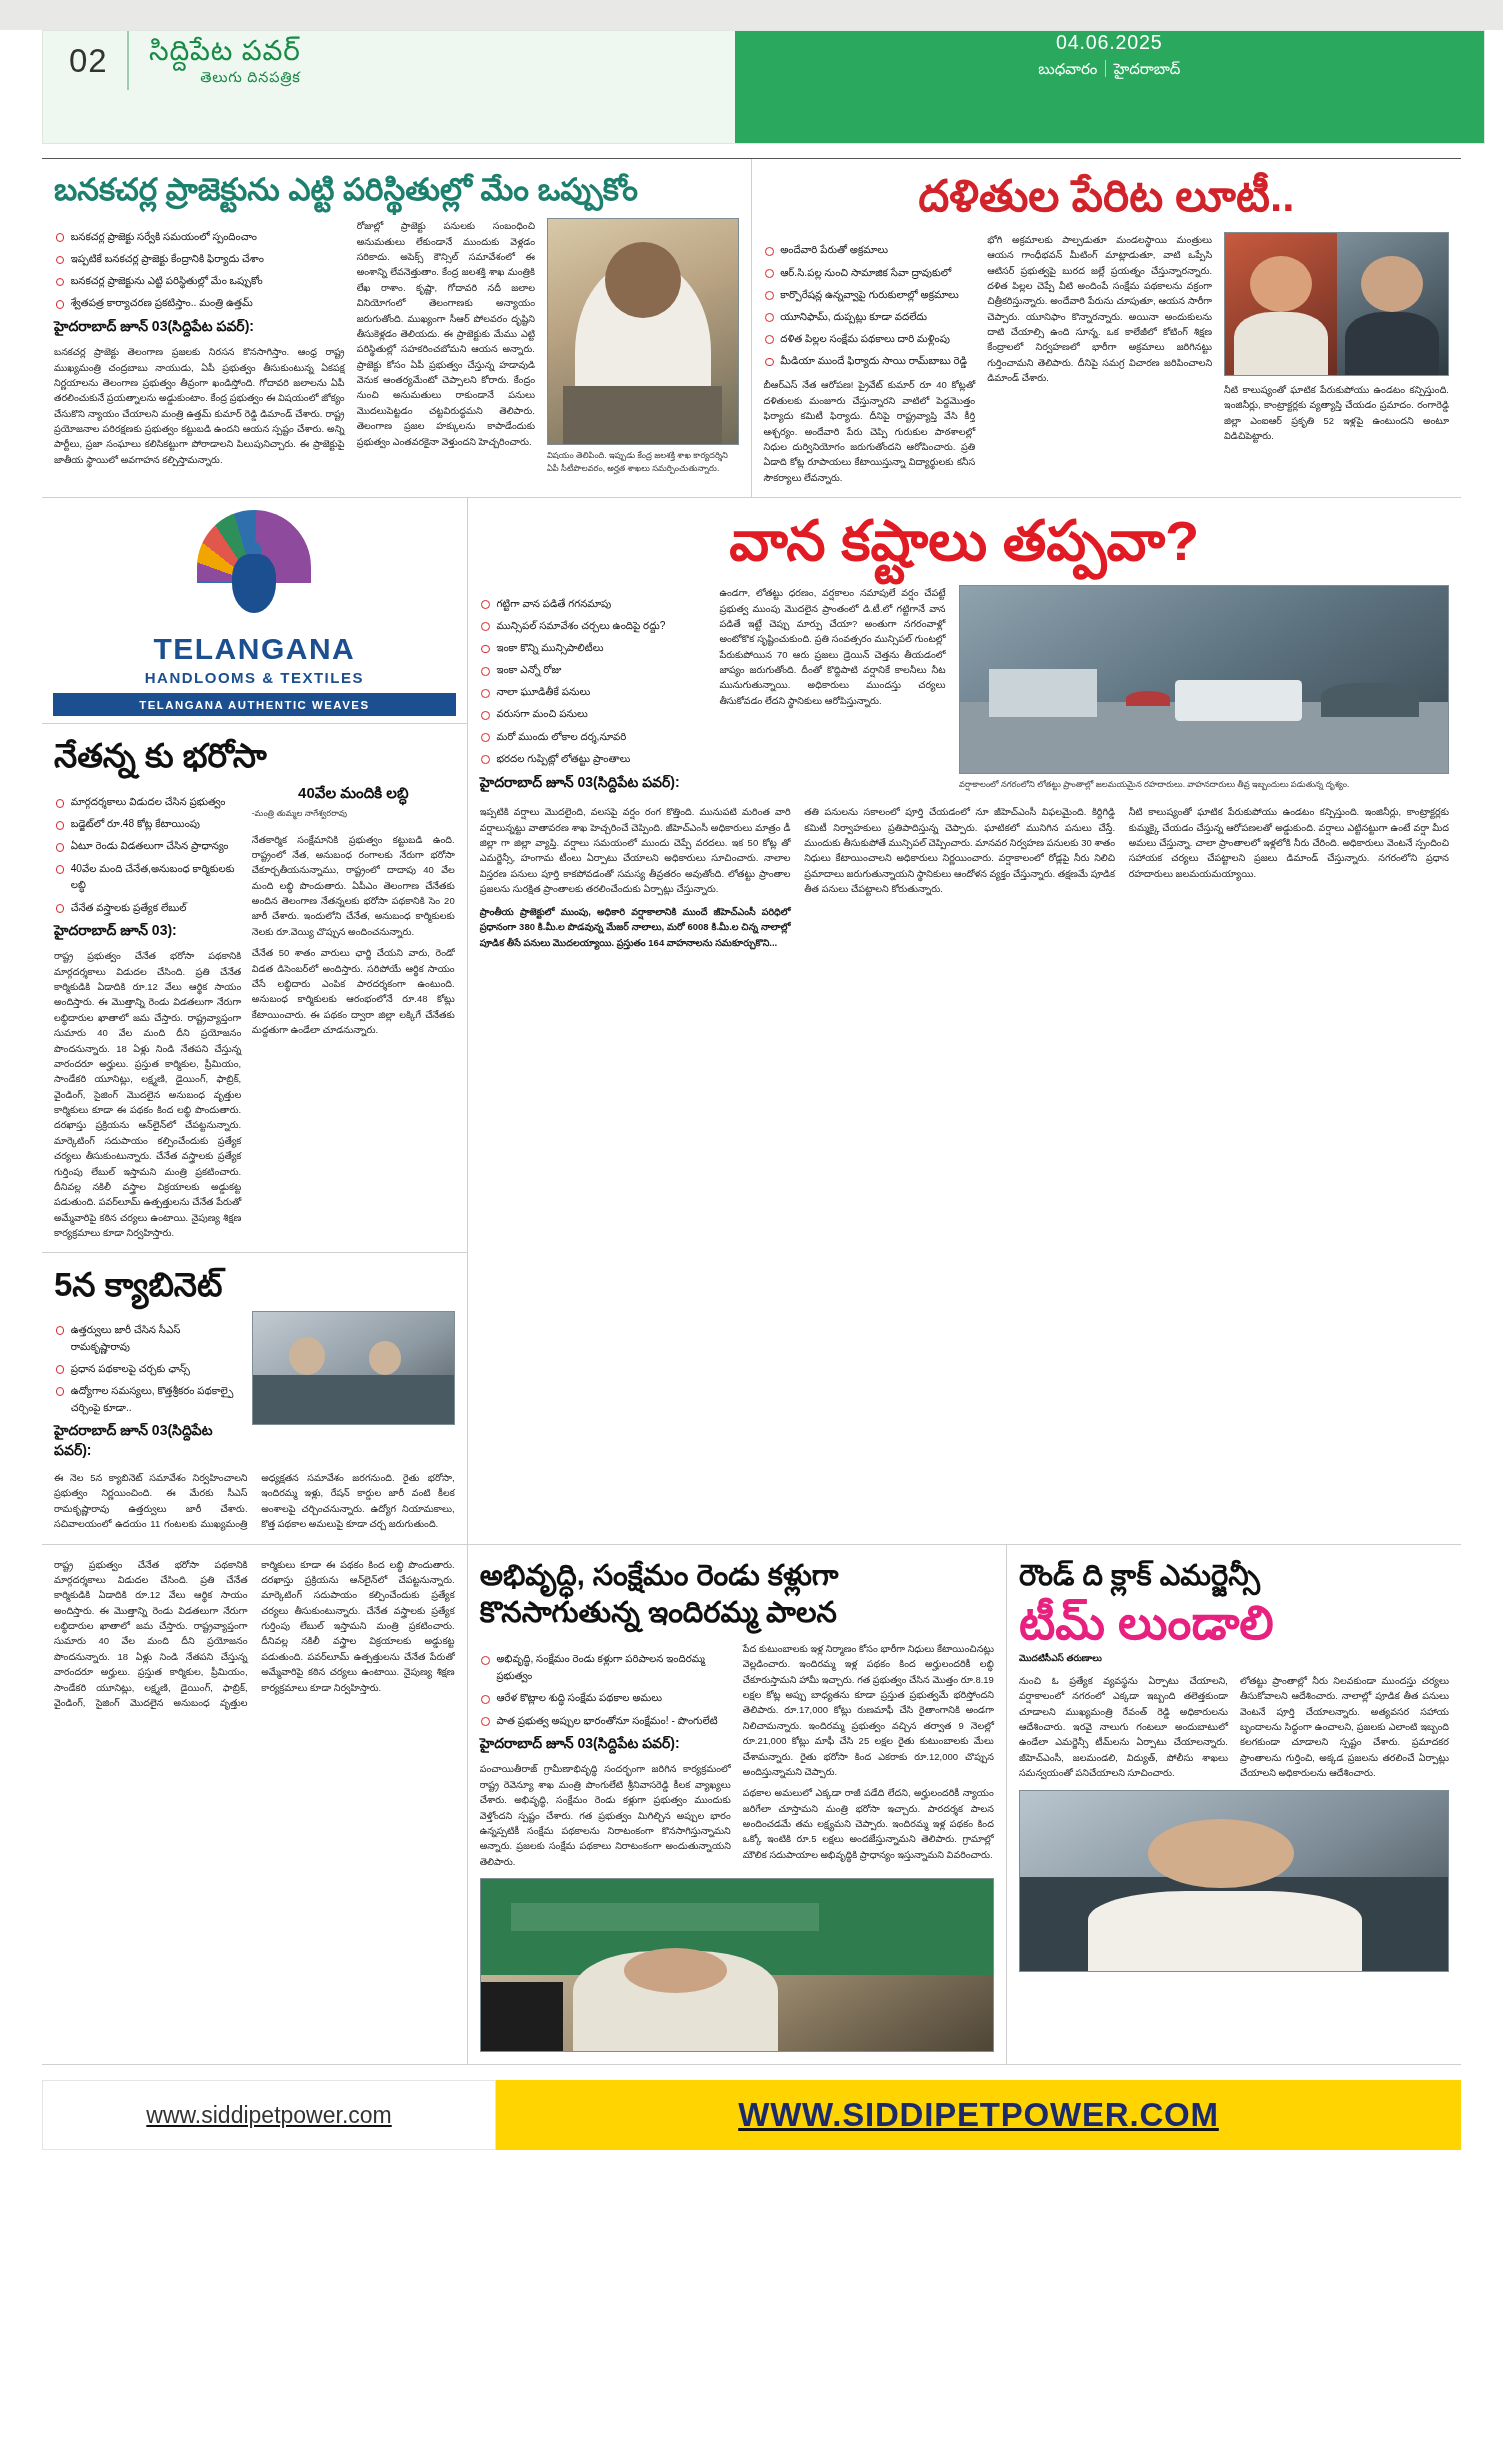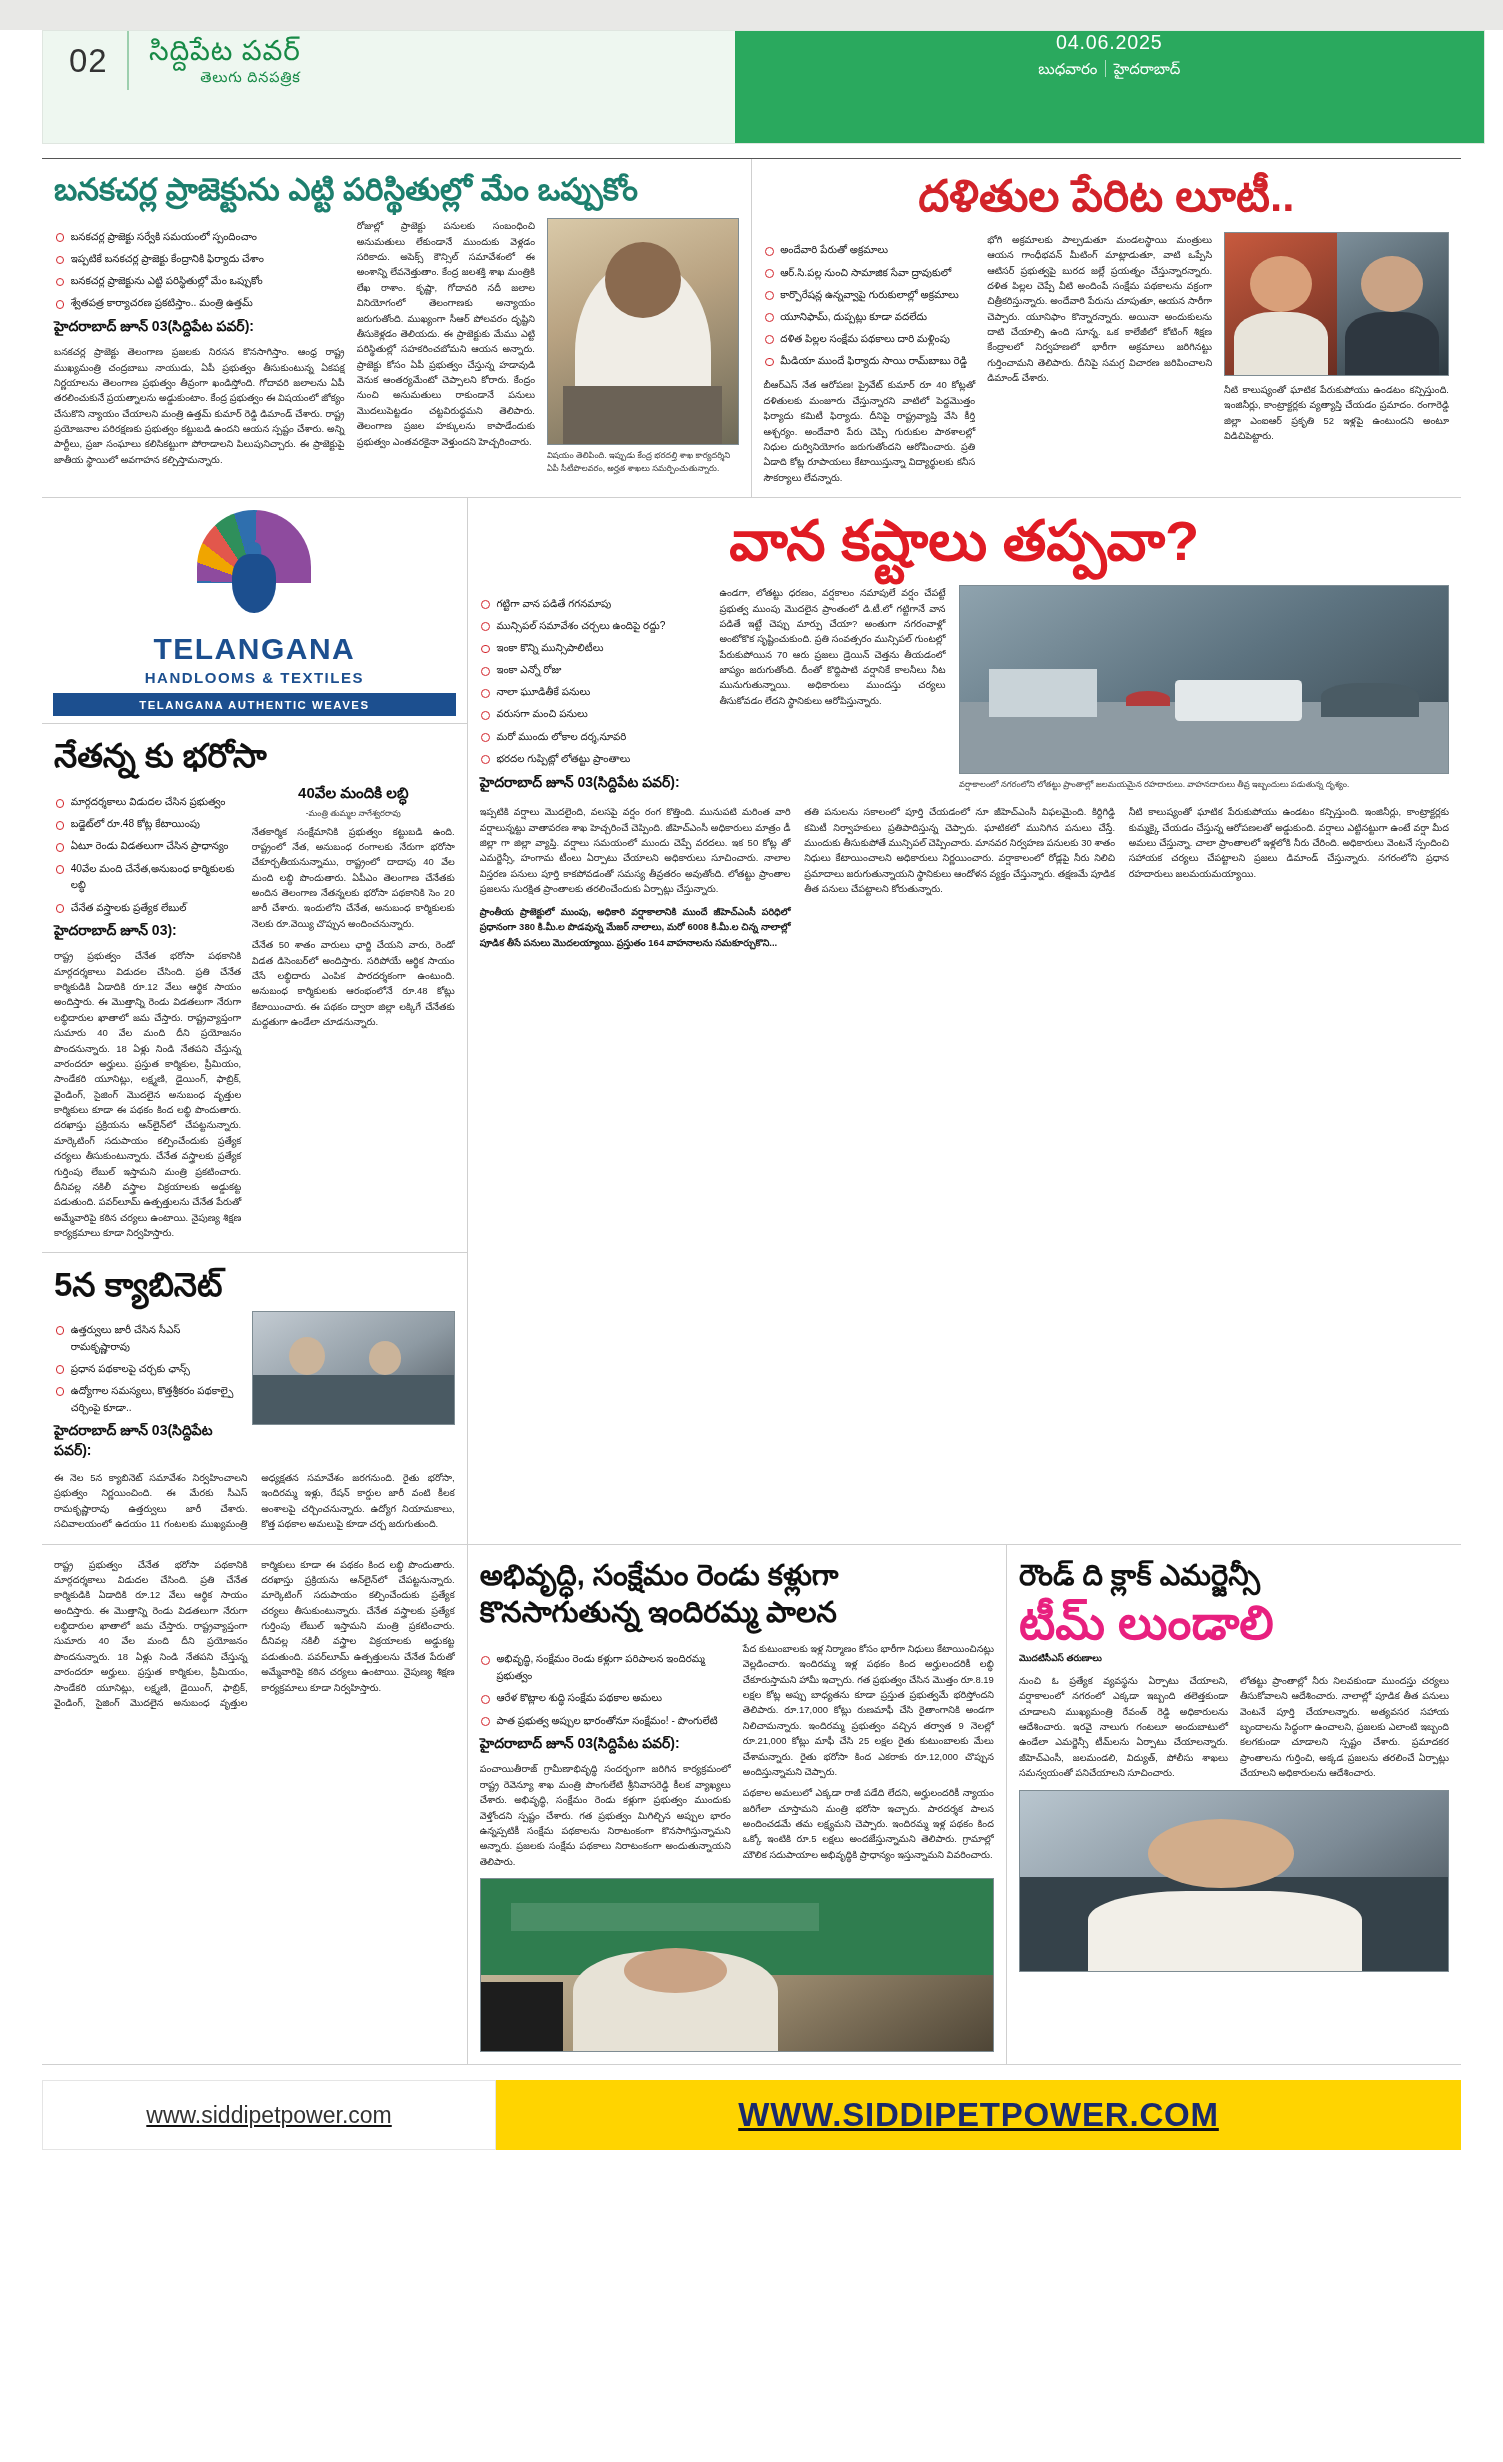--- a/index.html
+++ b/index.html
@@ -189,21 +189,21 @@
           </div>
           <div style="width:27%;">
             <div class="body-text">రోజుల్లో ప్రాజెక్టు పనులకు సంబంధించి అనుమతులు లేకుండానే ముందుకు వెళ్లడం సరికాదు. అపెక్స్ కౌన్సిల్ సమావేశంలో ఈ అంశాన్ని లేవనెత్తుతాం. కేంద్ర జలశక్తి శాఖ మంత్రికి లేఖ రాశాం. కృష్ణా, గోదావరి నదీ జలాల వినియోగంలో తెలంగాణకు అన్యాయం జరుగుతోంది. ముఖ్యంగా సీఆర్ పోలవరం దృష్టిని తీసుకెళ్లడం తెలియదు. ఈ ప్రాజెక్టుకు మేము ఎట్టి పరిస్థితుల్లో సహకరించబోమని ఆయన అన్నారు. ప్రాజెక్టు కోసం ఏపీ ప్రభుత్వం చేస్తున్న హడావుడి వెనుక ఆంతర్యమేంటో చెప్పాలని కోరారు. కేంద్రం నుంచి అనుమతులు రాకుండానే పనులు మొదలుపెట్టడం చట్టవిరుద్ధమని తెలిపారు. తెలంగాణ ప్రజల హక్కులను కాపాడేందుకు ప్రభుత్వం ఎంతవరకైనా వెళ్తుందని హెచ్చరించారు.</div>
           </div>
           <div style="width:29%;">
             <div class="photo ph1" style="height:227px;">
               <div style="position:absolute;left:14%;top:18%;width:72%;height:82%;background:#f0ede6;border-radius:50% 50% 0 0;"></div>
               <div style="position:absolute;left:30%;top:10%;width:40%;height:34%;background:#8a6a4f;border-radius:50%;"></div>
               <div style="position:absolute;left:8%;bottom:0;width:84%;height:26%;background:#6b6256;"></div>
             </div>
-            <div class="cap">విషయం తెలిపింది. ఇప్పుడు కేంద్ర భరదల్తి శాఖ కార్యదర్శిని ఏపీ సీటీపొలవరం, అర్హత శాఖలు సమర్పించుతున్నారు.</div>
+            <div class="cap">విషయం తెలిపింది. ఇప్పుడు కేంద్ర జలశక్తి శాఖ కార్యదర్శిని ఏపీ సీటీపొలవరం, అర్హత శాఖలు సమర్పించుతున్నారు.</div>
           </div>
         </div>
       </div>
 
       <div style="width:50%;" class="pad">
         <div class="hl-red">దళితుల పేరిట లూటీ..</div>
         <div style="display:flex; gap:12px; margin-top:10.6px;">
           <div style="width:32%;">
             <ul class="bullets">
               <li>అందేవారి పేరుతో అక్రమాలు</li>
@@ -259,21 +259,21 @@
                 <li>బడ్జెట్‌లో రూ.48 కోట్ల కేటాయింపు</li>
                 <li>ఏటూ రెండు విడతలుగా చేసిన ప్రాధాన్యం</li>
                 <li>40వేల మంది చేనేత,అనుబంధ కార్మికులకు లబ్ధి</li>
                 <li>చేనేత వస్త్రాలకు ప్రత్యేక లేబుల్</li>
               </ul>
               <div class="byline">హైదరాబాద్ జూన్ 03):</div>
               <div class="body-text" style="margin-top:6px;">రాష్ట్ర ప్రభుత్వం చేనేత భరోసా పథకానికి మార్గదర్శకాలు విడుదల చేసింది. ప్రతి చేనేత కార్మికుడికి ఏడాదికి రూ.12 వేలు ఆర్థిక సాయం అందిస్తారు. ఈ మొత్తాన్ని రెండు విడతలుగా నేరుగా లబ్ధిదారుల ఖాతాలో జమ చేస్తారు. రాష్ట్రవ్యాప్తంగా సుమారు 40 వేల మంది దీని ప్రయోజనం పొందనున్నారు. 18 ఏళ్లు నిండి నేతపని చేస్తున్న వారందరూ అర్హులు. ప్రస్తుత కార్మికుల, ప్రీమియం, సాండేకరి యూనిట్లు, లక్ష్మణి, డైయింగ్, ఫాబ్రిక్, వైండింగ్, సైజింగ్ మొదలైన అనుబంధ వృత్తుల కార్మికులు కూడా ఈ పథకం కింద లబ్ధి పొందుతారు. దరఖాస్తు ప్రక్రియను ఆన్‌లైన్‌లో చేపట్టనున్నారు. మార్కెటింగ్ సదుపాయం కల్పించేందుకు ప్రత్యేక చర్యలు తీసుకుంటున్నారు. చేనేత వస్త్రాలకు ప్రత్యేక గుర్తింపు లేబుల్ ఇస్తామని మంత్రి ప్రకటించారు. దీనివల్ల నకిలీ వస్త్రాల విక్రయాలకు అడ్డుకట్ట పడుతుంది. పవర్‌లూమ్ ఉత్పత్తులను చేనేత పేరుతో అమ్మేవారిపై కఠిన చర్యలు ఉంటాయి. నైపుణ్య శిక్షణ కార్యక్రమాలు కూడా నిర్వహిస్తారు.</div>
             </div>
             <div style="width:52%;">
               <div style="font-size:15px;font-weight:bold;color:#111;text-align:center;">40వేల మందికి లబ్ధి</div>
-              <div style="font-size:8.3px;text-align:center;margin:3px 0 4px 0;color:#333;">-మంత్రి తుమ్మల నాగేశ్వరరావు</div>
+              <div style="font-size:8.3px;margin:3px 0 12px 0;color:#333;">-మంత్రి తుమ్మల నాగేశ్వరరావు</div>
               <div class="body-text">నేతకార్మిక సంక్షేమానికి ప్రభుత్వం కట్టుబడి ఉంది. రాష్ట్రంలో నేత, అనుబంధ రంగాలకు నేరుగా భరోసా చేకూర్చతీయనున్నాము, రాష్ట్రంలో దాదాపు 40 వేల మంది లబ్ధి పొందుతారు. ఏపీఎం తెలంగాణ చేనేతకు అందిన తెలంగాణ నేతన్నలకు భరోసా పథకానికి సెం 20 జారీ చేశారు. ఇందులోని చేనేత, అనుబంధ కార్మికులకు నెలకు రూ.వెయ్యి చొప్పున అందించనున్నారు.</div>
               <div class="body-text" style="margin-top:6px;">చేనేత 50 శాతం వారులు ఛార్జి చేయని వారు, రెండో విడత డిసెంబర్‌లో అందిస్తారు. సరిపోయే ఆర్థిక సాయం చేసే లబ్ధిదారు ఎంపిక పారదర్శకంగా ఉంటుంది. అనుబంధ కార్మికులకు ఆరంభంలోనే రూ.48 కోట్లు కేటాయించారు. ఈ పథకం ద్వారా జిల్లా లక్కిగే చేనేతకు మద్దతుగా ఉండేలా చూడనున్నారు.</div>
             </div>
           </div>
         </div>
 
         <div class="pad">
           <div class="hl-dark">5న క్యాబినెట్</div>
           <div style="display:flex;gap:10.6px;margin-top:6px;">
             <div style="width:48%;">

